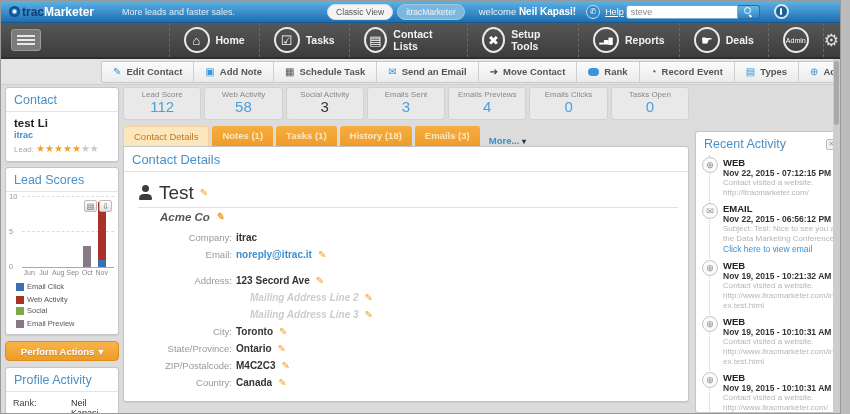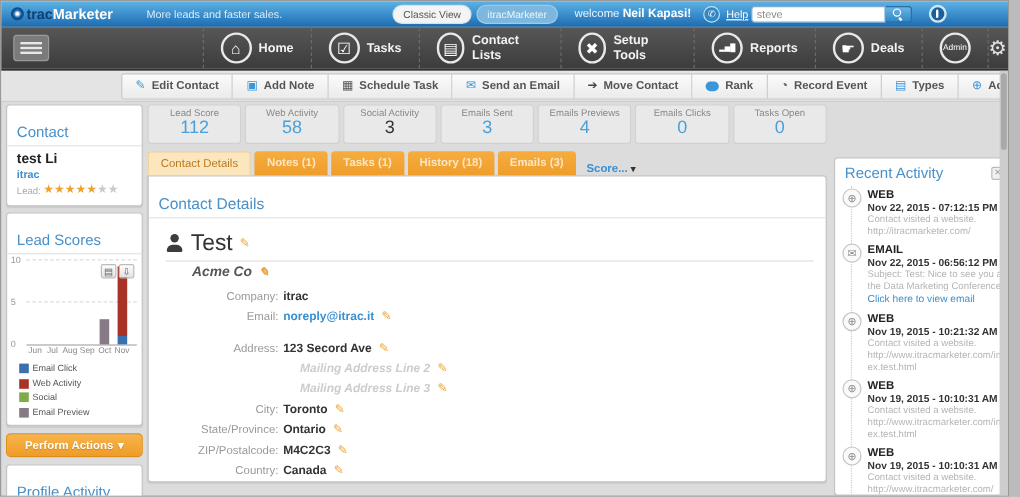--- a/index.html
+++ b/index.html
@@ -57,21 +57,21 @@
   .tb-row { display:flex; margin-left:100px; border:1px solid #c8c8c8; border-radius:2px; overflow:hidden; }
   .tb-btn { display:flex; align-items:center; gap:5px; padding:0 11px; height:20px;
     background:linear-gradient(#fbfbfb,#ebebeb); border-right:1px solid #cfcfcf; cursor:pointer; }
   .tb-btn:last-child { border-right:none; }
   .tb-glyph { font-size:10px; line-height:1; }
   .tb-label { font-size:9.5px; font-weight:bold; color:#555; white-space:nowrap; }
   .bubble { width:11px; height:8px; border-radius:4px; background:#3a96d8; display:inline-block; }
 
   
   .panel { background:#fff; border:1px solid #c5c5c5; border-radius:3px; box-shadow:0 1px 1px rgba(0,0,0,.08); }
-  .panel-h { color:#4a90c8; font-size:12.5px; padding:15px 8px 4px; border-bottom:1px solid #e3e3e3; }
+  .panel-h { color:#4a90c8; font-size:12.5px; padding:5px 8px 4px; border-bottom:1px solid #e3e3e3; }
 
   
   .sidebar { position:absolute; left:4px; top:86px; width:114px; }
   .contact-body { padding:5px 8px 7px; }
   .c-name { font-size:11.5px; font-weight:bold; color:#222; }
   .c-company { font-size:9px; font-weight:bold; color:#3a8fd0; margin-top:1px; cursor:pointer; }
   .score-row { margin-top:4px; font-size:8px; color:#aaa; display:flex; align-items:center; gap:2px; }
   .star { font-size:10px; line-height:1; }
   .star.on { color:#f0a030; } .star.off { color:#c9c9c9; }
 
@@ -377,21 +377,21 @@
 
     <div class="tabs">
       <div class="tab active">Contact Details</div>
       <span style="display:flex;gap:3px">
           <div class="tab orange">Notes (1)</div>
           <div class="tab orange">Tasks (1)</div>
           <div class="tab orange">History (18)</div>
           <div class="tab orange">Emails (3)</div>
         </span>
       <span class="more-link">
-        <span>Score...</span>
+        <span>More...</span>
         <span class="more-caret">▾</span>
       </span>
     </div>
 
     <div class="panel details">
       <div class="panel-h">Contact Details</div>
       <div class="name-row">
         <span class="person-icon"></span>
         <span class="big-name">Test</span>
         <span class="pencil">✎</span>

